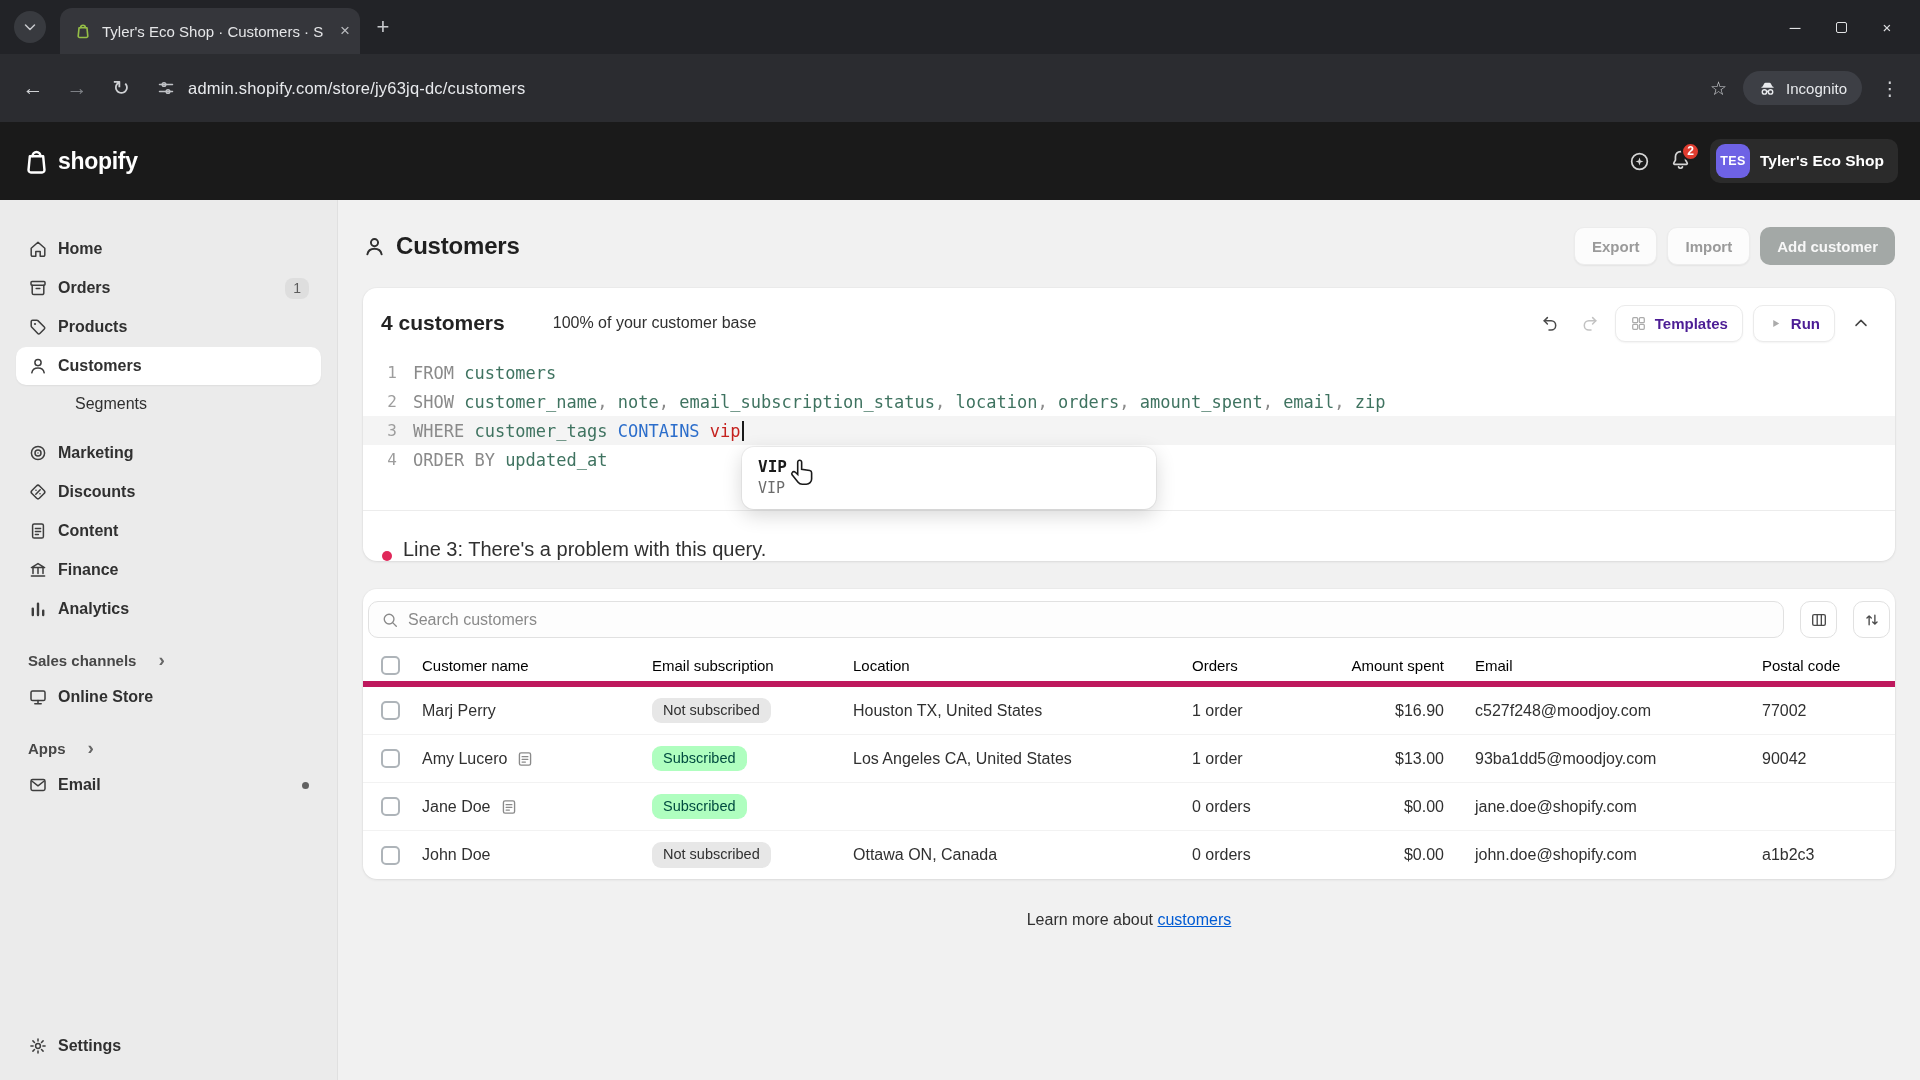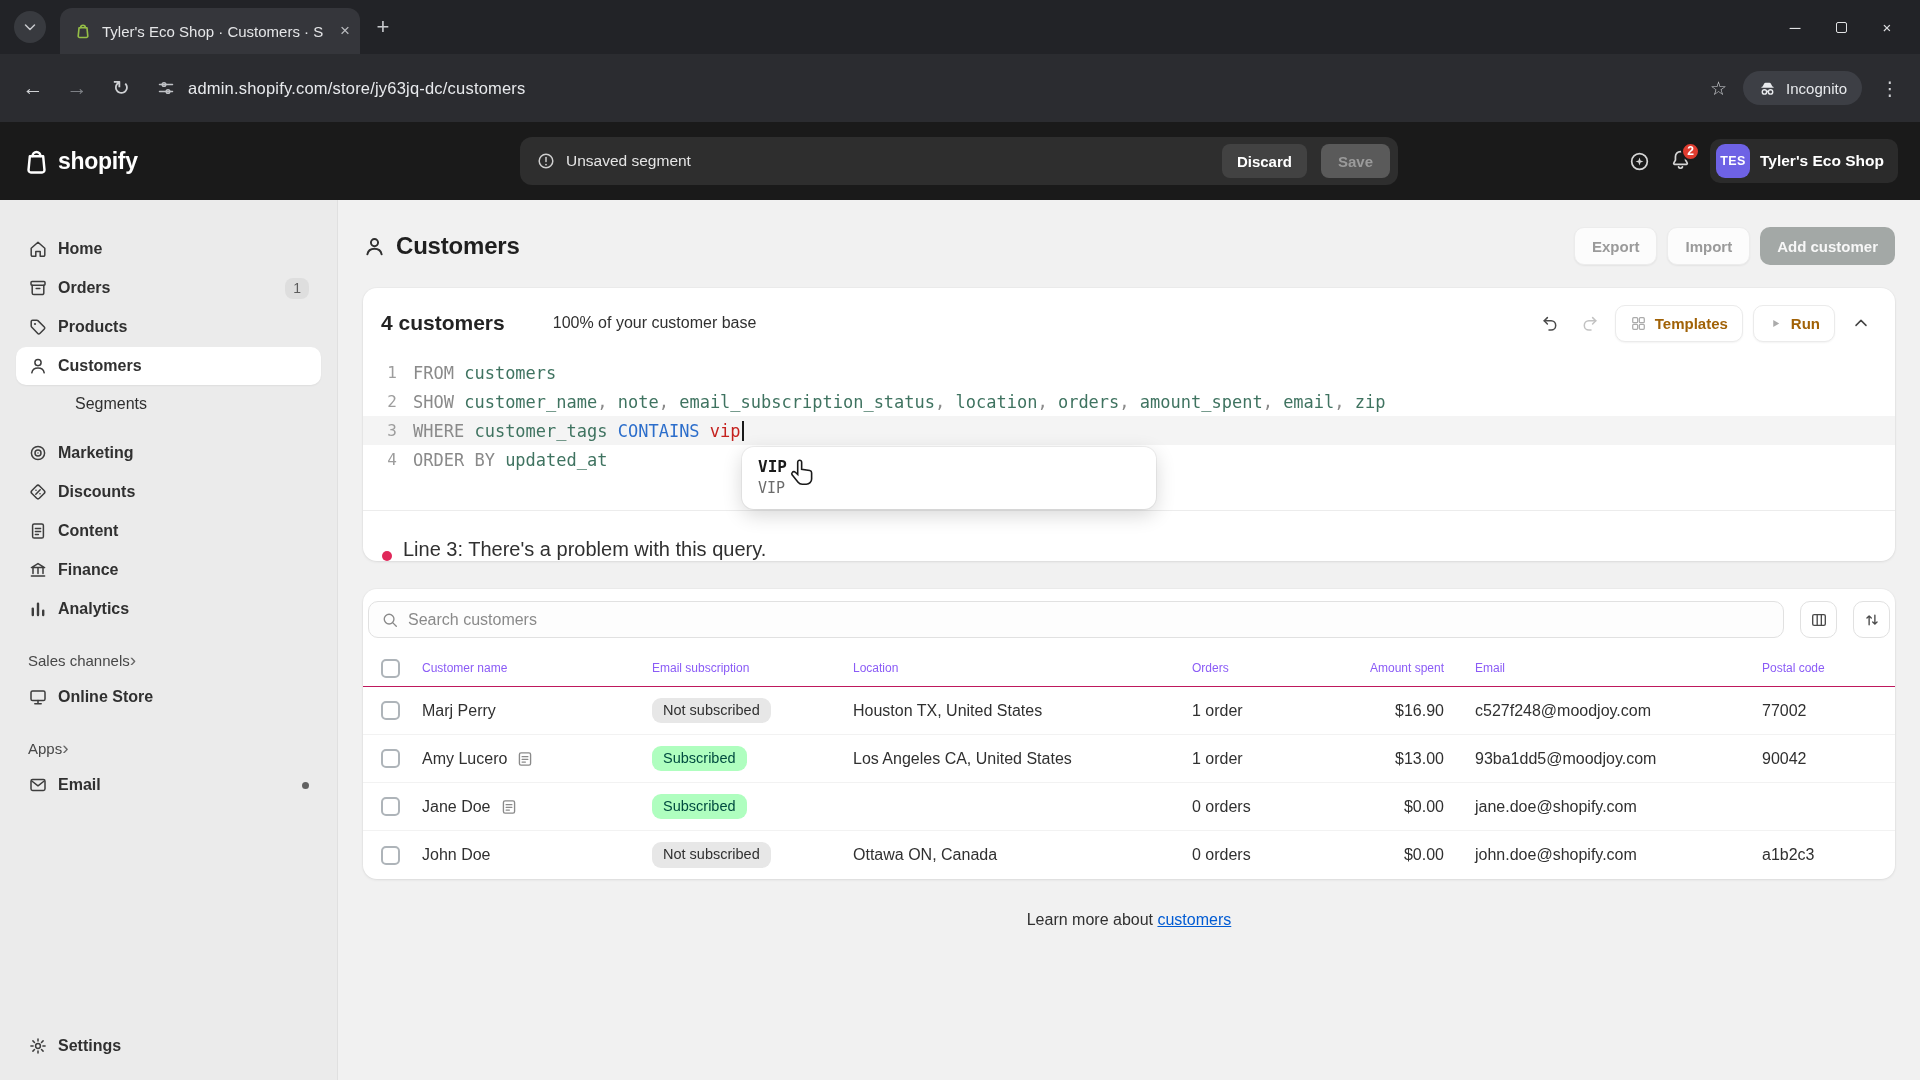--- a/index.html
+++ b/index.html
@@ -61,21 +61,21 @@
   .app{display:flex;height:880px}
   .sidebar{width:338px;background:#ebebeb;border-right:1px solid #e0e0e0;padding:30px 16px 0;position:relative;flex:none}
   .nav-item{height:38px;border-radius:10px;display:flex;align-items:center;gap:10px;padding:0 12px;color:#303030;
             font-size:16px;font-weight:600;margin-bottom:1px;cursor:default}
   .nav-item .icon{color:#3d3d3d}
   .nav-item.active{background:#fff;box-shadow:0 1px 2px rgba(0,0,0,.06)}
   .nav-item.sub{padding-left:59px;font-weight:500;height:36px}
   .nav-item.gap{margin-top:12px}
   .nav-count{margin-left:auto;font-size:14px;color:#5c5c5c;background:#dedede;padding:0 8px;border-radius:8px;line-height:21px;font-weight:500}
   .nav-dot{margin-left:auto;width:7px;height:7px;border-radius:50%;background:#616161}
-  .nav-section{margin-top:14px;height:36px;display:flex;align-items:center;gap:0;padding:0 12px;color:#474747;font-size:15px;font-weight:400}
+  .nav-section{margin-top:14px;height:36px;display:flex;align-items:center;gap:22px;padding:0 12px;color:#474747;font-size:15px;font-weight:700}
   .sec-chev{font-size:19px;color:#666;line-height:1;margin-top:-2px}
   .settings-item{position:absolute;left:16px;right:16px;bottom:14px}
 
   .main{flex:1;padding:0 25px;position:relative}
   .page-header{display:flex;align-items:center;margin-top:24px;gap:10px;height:44px}
   .page-title-icon{color:#303030}
   .page-title-icon svg{width:23px;height:23px;stroke-width:1.7}
   .page-title{font-size:24px;font-weight:700;color:#1f1f1f;letter-spacing:-.2px}
   .header-actions{margin-left:auto;display:flex;gap:10px}
   .btn-muted{height:38px;padding:0 17px;border-radius:10px;background:#fcfcfc;border:1px solid #ececec;
@@ -85,21 +85,21 @@
 
   .card{background:#fff;border-radius:14px;box-shadow:0 1px 3px rgba(0,0,0,.08),0 0 0 1px rgba(0,0,0,.02)}
   .segment-card{margin-top:20px}
   .seg-header{display:flex;align-items:center;height:70px;padding:0 18px}
   .seg-count{font-size:21px;font-weight:700;color:#232323}
   .seg-base{font-size:16px;color:#303030;margin-left:48px}
   .seg-right{margin-left:auto;display:flex;align-items:center;gap:10px}
   .icon-btn{width:30px;height:30px;display:flex;align-items:center;justify-content:center;color:#4a4a4a}
   .icon-btn.dim{color:#c2c2c2}
   .btn-soft{height:37px;display:inline-flex;align-items:center;gap:8px;padding:0 14px;border-radius:10px;background:#fff;
-            border:1px solid #ebebeb;box-shadow:0 1px 2px rgba(0,0,0,.05);color:#a16207;font-weight:600;font-size:15px}
+            border:1px solid #ebebeb;box-shadow:0 1px 2px rgba(0,0,0,.05);color:#4c1d95;font-weight:600;font-size:15px}
   .btn-soft .icon{color:#ababab}
   .collapse-btn{width:32px;height:32px;display:flex;align-items:center;justify-content:center;color:#444}
 
   .code-line{display:flex;align-items:center;height:29px;font-family:"DejaVu Sans Mono","Liberation Mono",monospace;font-size:17px}
   .lnum{width:50px;text-align:right;padding-right:16px;color:#9d9d9d;font-size:16px;flex:none}
   .ltext{white-space:pre}
   .code-line.hl{background:#f4f4f4}
   .tok-kw{color:var(--code-keyword)} .tok-pn{color:var(--code-keyword)}
   .tok-field{color:var(--code-field)}
   .tok-op{color:var(--code-operator)}
@@ -112,21 +112,21 @@
 
   .table-card{margin-top:28px}
   .search-row{display:flex;align-items:center;gap:16px;padding:12px 5px}
   .search-box{flex:1;display:flex;align-items:center;gap:9px;height:37px;border:1px solid #e1e1e1;border-radius:10px;background:#fdfdfd;padding:0 12px;color:#8a8a8a}
   .search-box .icon{color:#8a8a8a}
   .search-box input{border:none;outline:none;background:transparent;flex:1;font:inherit;font-size:16px;color:#303030}
   .search-box input::placeholder{color:#8a8a8a}
   .sq-btn{width:37px;height:37px;border-radius:10px;border:1px solid #e1e1e1;background:#fff;display:flex;align-items:center;justify-content:center;color:#4a4a4a}
 
   .trow{display:grid;grid-template-columns:59px 230px 201px 339px 104px 160px 290px 1fr;align-items:center}
-  .thead{height:37px;border-bottom:1px solid #be185d;color:#8b5cf6;font-size:12px;font-weight:500}
+  .thead{height:37px;border-bottom:6px solid #be185d;color:#000000;font-size:15px;font-weight:500}
   .tdata{height:48px;border-bottom:1px solid #f2f2f2;font-size:16px;color:#303030}
   .tdata:last-child{border-bottom:none}
   .cb-cell{padding-left:18px}
   .cb{display:block;width:19px;height:19px;border:2px solid #aeb4b9;border-radius:5px;background:#fff}
   .cell.right{text-align:right;padding-right:12px}
   .col-email{padding-left:19px}
   .col-zip{padding-left:16px}
   .col-name{display:flex;align-items:center;gap:9px}
   .col-name .icon{color:#8a8a8a}
   .col-name .icon svg{width:18px;height:18px}
@@ -207,32 +207,20 @@
 <div class="topbar">
   <div class="logo">
     <span class="icon">
       <svg viewBox="0 0 20 20">
           <path d="M5.4 6.4h9.2l.9 9.4a1.7 1.7 0 0 1-1.7 1.8H6.2a1.7 1.7 0 0 1-1.7-1.8z"></path>
           <path d="M7.3 6.2a2.7 2.7 0 0 1 5.4 0"></path>
         </svg>
     </span>
     <span class="logo-text">shopify</span>
   </div>
-  <div class="statusbar">
-    <span class="icon status-alert">
-      <svg viewBox="0 0 20 20">
-          <circle cx="10" cy="10" r="6.8"></circle>
-          <path d="M10 6.6v4"></path>
-          <circle cx="10" cy="13.6" r=".9" fill="currentColor" stroke="none"></circle>
-        </svg>
-    </span>
-    <span class="status-label">Unsaved segment</span>
-    <span class="btn-discard">Discard</span>
-    <span class="btn-save">Save</span>
-  </div>
   <div class="top-right">
     <span class="icon tb-icon">
       <svg viewBox="0 0 20 20">
           <circle cx="10" cy="10" r="6.8"></circle>
           <path d="M10 6.6l.9 2.5 2.5.9-2.5.9-.9 2.5-.9-2.5-2.5-.9 2.5-.9z" fill="currentColor" stroke="none"></path>
         </svg>
     </span>
     <span class="bell-wrap">
       <span class="icon tb-icon">
         <svg viewBox="0 0 20 20">

